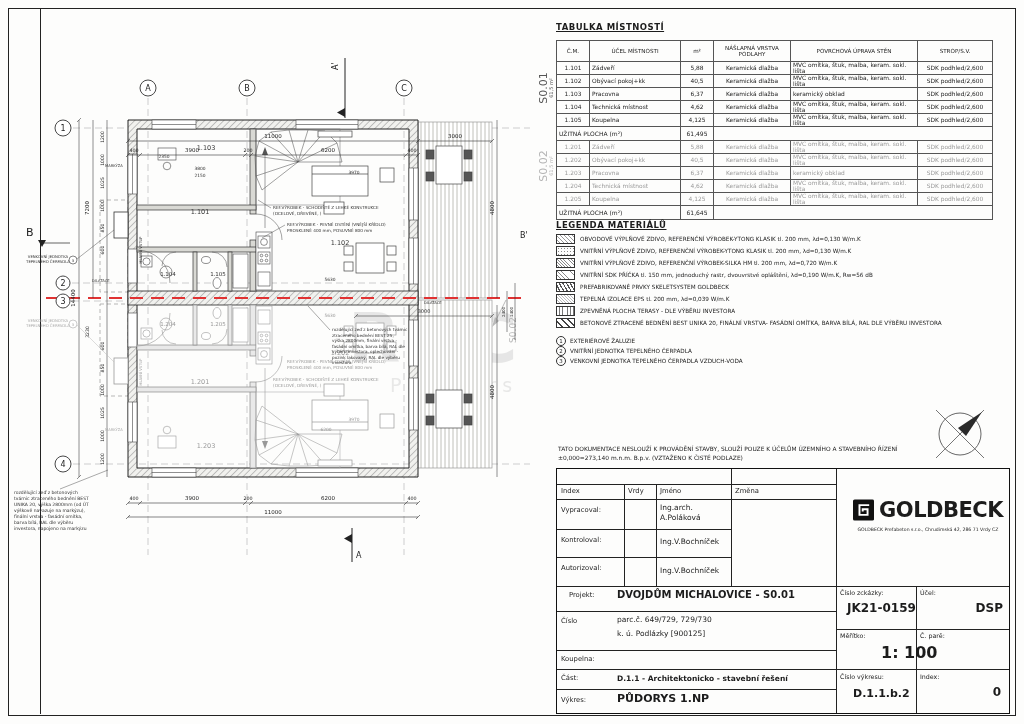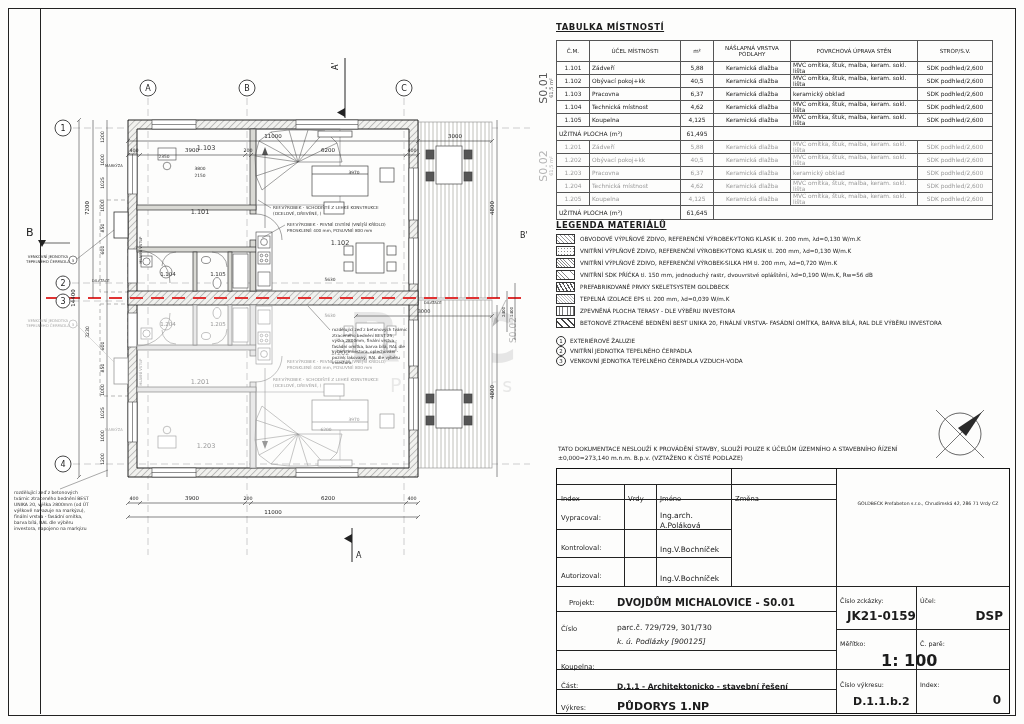--- a/index.html
+++ b/index.html
@@ -1,19 +1,19 @@
 <!DOCTYPE html>
 <html><head>
 <meta charset="utf-8">
 <style>
   html,body{margin:0;padding:0;background:#e8e8e8;}
   .page{position:relative;width:1024px;height:724px;background:#fdfdfc;overflow:hidden;
         font-family:"DejaVu Sans",sans-serif;color:#1c1c1c;}
   .abs{position:absolute;}
-  .t{position:absolute;white-space:nowrap;margin-top:8px;}
+  .t{position:absolute;white-space:nowrap;}
   .frame{position:absolute;left:8px;top:8px;width:1006px;height:706px;border:1.3px solid #222;}
   .bindline{position:absolute;left:40px;top:8px;width:0;height:706px;border-left:1px solid #222;}
 
   
   .rtable{position:absolute;left:556px;top:40px;border-collapse:collapse;table-layout:fixed;width:406px;}
   .rtable th,.rtable td{border:0.5px solid #555;font-weight:normal;padding:0 2px;overflow:hidden;}
   .rtable th{font-size:5.6px;text-align:center;height:20px;line-height:1.1;}
   .rtable td{font-size:5.9px;height:12px;}
   .rtable .c-id{width:28px;text-align:center;}
   .rtable .c-name{width:86px;}
@@ -718,28 +718,35 @@
 
     <div class="t lab" style="left:4px;top:37px;">Vypracoval:</div>
     <div class="t" style="left:103px;top:34px;font-size:7.5px;">Ing.arch.</div>
     <div class="t" style="left:103px;top:44px;font-size:7.5px;">A.Poláková</div>
     <div class="t lab" style="left:4px;top:67px;">Kontroloval:</div>
     <div class="t" style="left:103px;top:68px;font-size:7.5px;">Ing.V.Bochníček</div>
     <div class="t lab" style="left:4px;top:95px;">Autorizoval:</div>
     <div class="t" style="left:103px;top:97px;font-size:7.5px;">Ing.V.Bochníček</div>
 
     <div class="logo-wrap">
+      <div class="logo-row">
+        <svg width="26" height="26" viewBox="0 0 26 26">
+          <rect x="0" y="0" width="26" height="26" rx="2" fill="#111"></rect>
+          <path d="M20,7 H8 V19 H18 V12 H12 V15" fill="none" stroke="#fff" stroke-width="2.4"></path>
+        </svg>
+        <div class="logo-text">GOLDBECK</div>
+      </div>
       <div class="logo-addr">GOLDBECK Prefabeton s.r.o., Chrudimská 42, 286 71 Vrdy  CZ</div>
     </div>
 
     <div class="t lab" style="left:12px;top:122px;">Projekt:</div>
     <div class="t val-b" style="left:60px;top:120px;font-size:10px;">DVOJDŮM MICHALOVICE - S0.01</div>
     <div class="t lab" style="left:4px;top:148px;">Číslo</div>
-    <div class="t" style="left:60px;top:146px;font-size:7.5px;">parc.č. 729/729, 301/730</div>
-    <div class="t" style="left:60px;top:160px;font-size:7.5px;font-style:italic;">k. ú. Podlázky [900125]</div>
+    <div class="t" style="left:60px;top:146px;font-size:7.5px;">parc.č. 649/729, 729/730</div>
+    <div class="t" style="left:60px;top:160px;font-size:7.5px;">k. ú. Podlázky [900125]</div>
     <div class="t lab" style="left:4px;top:186px;">Koupelna:</div>
     <div class="t lab" style="left:4px;top:205px;">Část:</div>
     <div class="t" style="left:60px;top:205px;font-size:7.5px;font-weight:bold;">D.1.1 - Architektonicko - stavební řešení</div>
     <div class="t lab" style="left:4px;top:227px;">Výkres:</div>
     <div class="t val-b" style="left:60px;top:223px;font-size:11px;">PŮDORYS 1.NP</div>
 
     <div class="t lab" style="left:283px;top:120px;font-size:6.3px;">Číslo zckázky:</div>
     <div class="t val-b" style="left:290px;top:132px;font-size:12px;">JK21-0159</div>
     <div class="t lab" style="left:363px;top:120px;font-size:6.3px;">Účel:</div>
     <div class="t val-b" style="right:6px;top:132px;font-size:12px;">DSP</div>

